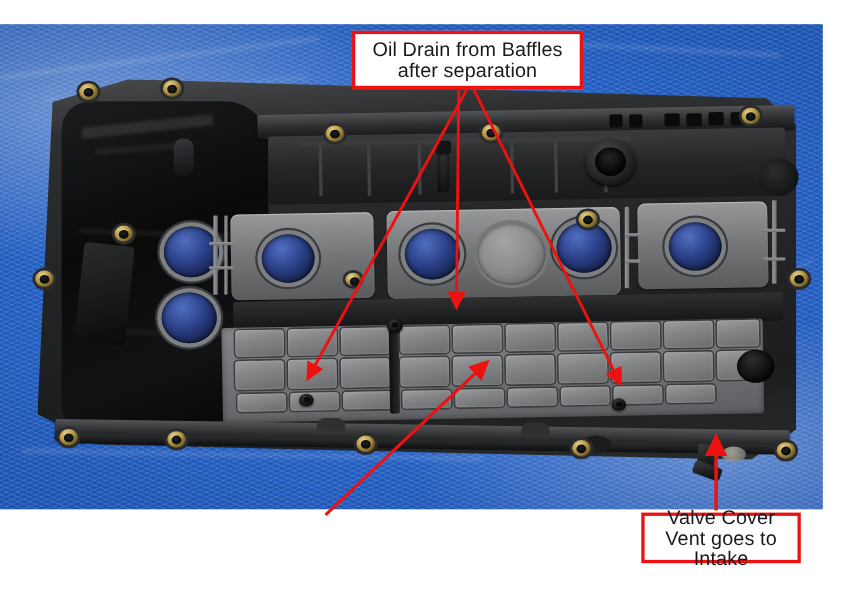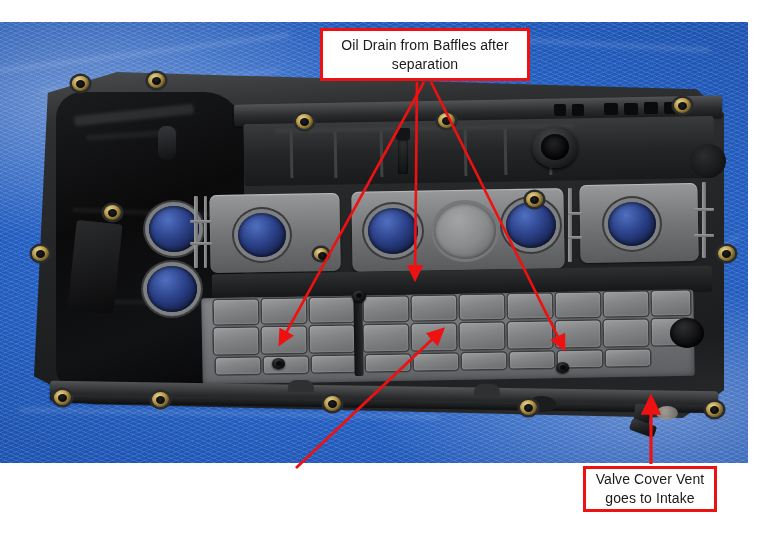--- a/index.html
+++ b/index.html
@@ -116,27 +116,27 @@
 
   .label{
     position:absolute;
     background:#ffffff;
     border:3px solid #ee1111;
     box-sizing:border-box;
     display:flex;align-items:center;justify-content:center;
     text-align:center;
     color:#1a1a1a;
     font-family:"Liberation Sans",sans-serif;
-    font-size:14px;
+    font-size:18px;
     line-height:19px;
     letter-spacing:.1px;
   }
   #label-oil-drain{left:320px;top:28px;width:210px;height:53px;}
   #label-baffles{left:203px;top:470px;width:150px;height:46px;}
-  #label-vent{left:583px;top:466px;width:134px;height:46px;}
+  #label-vent{left:583px;top:466px;width:145px;height:46px;}
 </style>
 </head>
 <body>
 
 <div id="stage">
 
   <div id="photo">
 
     <div class="tarpfold" style="left:-10px;top:30px;width:300px;height:3px;transform:rotate(-7deg);"></div>
     <div class="tarpfold" style="left:40px;top:58px;width:240px;height:2px;transform:rotate(-5deg);"></div>

